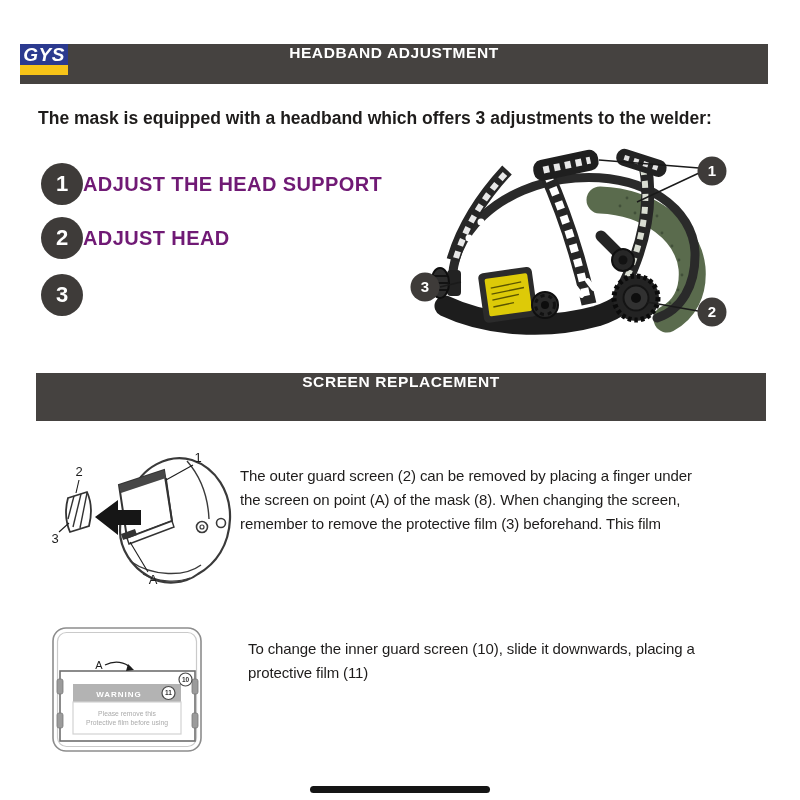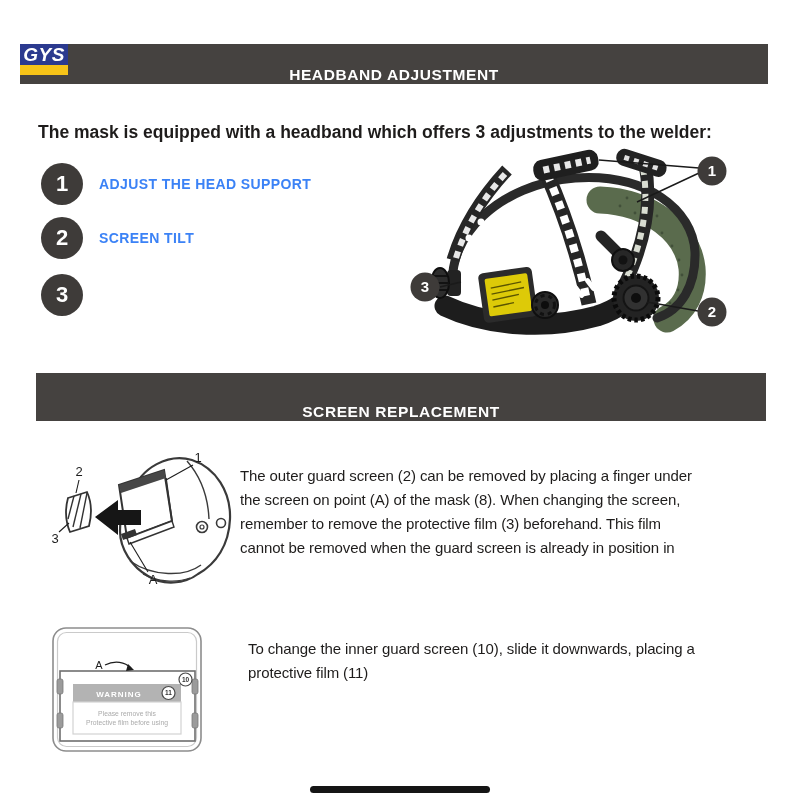--- a/index.html
+++ b/index.html
@@ -2,36 +2,36 @@
 <html><head>
 <meta charset="utf-8">
 <style>
   html,body{margin:0;padding:0;}
   body{
     width:800px;height:800px;background:#ffffff;position:relative;overflow:hidden;
     font-family:"Liberation Sans",sans-serif;color:#1e1c1b;
   }
   .abs{position:absolute;}
   
-  .bar{background:#454240;display:flex;align-items:flex-end;justify-content:center;}
+  .bar{background:#454240;display:flex;align-items:flex-start;justify-content:center;}
   .bar span{color:#ffffff;font-weight:700;font-size:15.5px;letter-spacing:.6px;}
   #bar1{left:20px;top:44px;width:748px;height:40px;}
   #bar2{left:36px;top:373px;width:730px;height:48px;}
   
   #logo{left:20px;top:44px;width:48px;height:43px;}
   #logo .blue{height:21px;background:#2b3a8f;display:flex;align-items:center;justify-content:center;}
   #logo .blue span{color:#fff;font-weight:700;font-size:19px;letter-spacing:.5px;font-style:italic;}
   #logo .yellow{height:10px;background:#f6c318;}
   
-  #intro{left:38px;top:108px;width:745px;font-size:17.5px;font-weight:700;white-space:nowrap;margin-top:14px;}
+  #intro{left:38px;top:108px;width:745px;font-size:17.5px;font-weight:700;white-space:nowrap;}
   
   .adj-row{position:absolute;left:41px;display:flex;align-items:center;height:42px;}
   .adj-row .bullet{width:42px;height:42px;border-radius:50%;background:#3e3b39;display:flex;align-items:center;justify-content:center;flex:0 0 42px;}
   .adj-row .bullet span{color:#fff;font-weight:700;font-size:22px;}
-  .adj-row .lbl{margin-left:16px;font-size:14px;font-weight:700;letter-spacing:.4px;color:#3b82f6;white-space:nowrap;}
+  .adj-row .lbl{font-size:20px;font-weight:700;letter-spacing:.4px;color:#701a75;white-space:nowrap;}
   
   .para{font-size:15px;font-weight:400;line-height:24px;color:#1e1c1b;letter-spacing:-.1px;}
   .para div{white-space:nowrap;}
   #para1{left:240px;top:464px;}
   #para2{left:240px;top:637px;margin-left:8px;}
   
   #home-bar{left:310px;top:786px;width:180px;height:7px;border-radius:4px;background:#151515;}
   svg{display:block;}
   svg text{font-family:"Liberation Sans",sans-serif;}
 </style>
@@ -54,21 +54,21 @@
 <div class="adj-row" style="top:163px;">
   <div class="bullet">
       <span>1</span>
     </div>
   <span class="lbl">ADJUST THE HEAD SUPPORT</span>
 </div>
 <div class="adj-row" style="top:217px;">
   <div class="bullet">
       <span>2</span>
     </div>
-  <span class="lbl">SCREEN TILT</span>
+  <span class="lbl">ADJUST HEAD</span>
 </div>
 <div class="adj-row" style="top:274px;">
   <div class="bullet">
       <span>3</span>
     </div>
 </div>
 
 <svg class="abs" style="left:395px;top:140px;" width="390" height="212" viewBox="0 0 390 212">
 
   <path d="M 205 60 C 255 62 293 92 297 128 C 299 152 289 170 272 179" stroke="#5a6b4d" stroke-width="27" fill="none" stroke-linecap="round"></path>
@@ -216,21 +216,20 @@
     <text x="20" y="108" text-anchor="middle">3</text>
     <text x="163" y="27" text-anchor="middle">1</text>
     <text x="118" y="149" text-anchor="middle">A</text>
   </g>
 </svg>
 
 <div id="para1" class="abs para">
   <div>The outer guard screen (2) can be removed by placing a finger under</div>
   <div>the screen on point (A) of the mask (8). When changing the screen,</div>
   <div>remember to remove the protective film (3) beforehand. This film</div>
-  <div>cannot be removed when the guard screen is already in position in</div>
 </div>
 
 <svg class="abs" style="left:45px;top:615px;" width="175" height="150" viewBox="0 0 175 150">
   <rect x="8" y="13" width="148" height="123" rx="13" fill="#ffffff" stroke="#8d8d8d" stroke-width="1.6"></rect>
   <rect x="12.5" y="17.5" width="139" height="114" rx="9" fill="none" stroke="#cacaca" stroke-width="1.2"></rect>
   <rect x="15" y="56" width="135" height="70" fill="#ffffff" stroke="#6f6f6f" stroke-width="1.6"></rect>
   <g fill="#9b9b9b" stroke="#7a7a7a" stroke-width="0.8">
     <rect x="12" y="64" width="6" height="15" rx="2"></rect>
     <rect x="12" y="98" width="6" height="15" rx="2"></rect>
     <rect x="147" y="64" width="6" height="15" rx="2"></rect>

